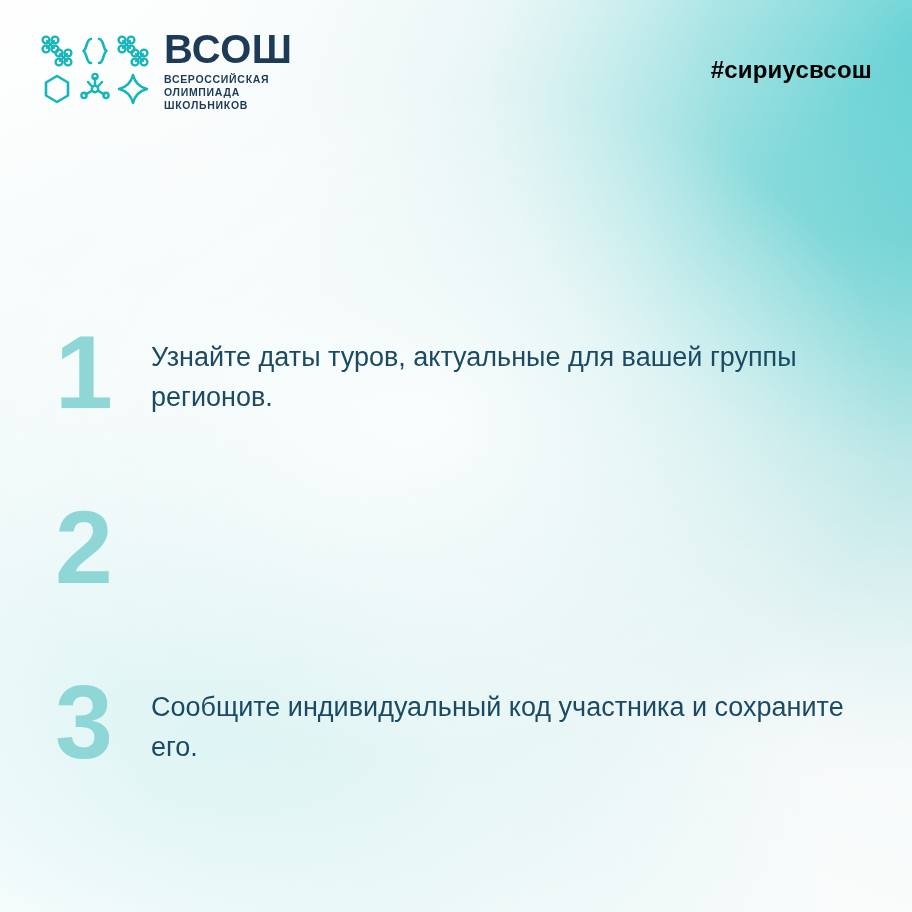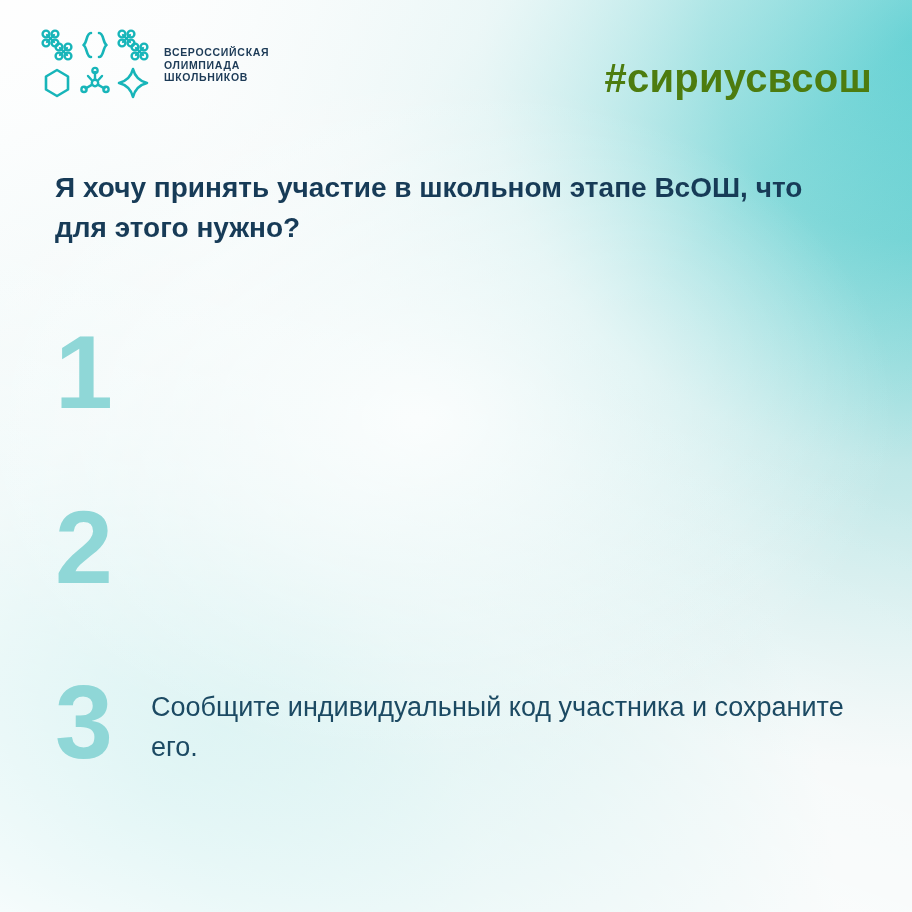--- a/index.html
+++ b/index.html
@@ -96,32 +96,33 @@
     padding-top: 2px;
   }
   .logo-title {
     font-size: 40px;
     font-weight: 700;
     letter-spacing: 0.5px;
     color: #1d3b57;
     line-height: 0.95;
   }
   .logo-sub {
+    margin-top: 5px;
     font-size: 10.5px;
     font-weight: 700;
     letter-spacing: 0.7px;
     color: #1d3b57;
     line-height: 1.22;
     text-transform: uppercase;
   }
 
   .hashtag {
-    font-size: 40px;
-    font-weight: 700;
-    color: #4d7c0f;
+    font-size: 24px;
+    font-weight: 700;
+    color: #000000;
     letter-spacing: 0.2px;
     margin-top: 28px;
   }
 
   
   .question {
     position: absolute;
     top: 168px;
     left: 55px;
     width: 790px;
@@ -232,36 +233,37 @@
             </svg>
           </span>
           <span>
             <svg viewBox="0 0 34 34" width="34" height="34" fill="none" stroke="currentColor" stroke-width="2.6" stroke-linejoin="round">
               <path d="M17 3 C19 11 23 15 31 17 C23 19 19 23 17 31 C15 23 11 19 3 17 C11 15 15 11 17 3 Z"></path>
             </svg>
           </span>
         </div>
 
         <div class="logo-text">
+          <div class="logo-title">ВСОШ</div>
           <div class="logo-sub">
             <div>ВСЕРОССИЙСКАЯ</div>
             <div>ОЛИМПИАДА</div>
             <div>ШКОЛЬНИКОВ</div>
           </div>
         </div>
       </div>
 
       <div class="hashtag">#сириусвсош</div>
     </div>
 
-    <div class="question">Я хочу принять участие в школьном этапе ВсОШ, что для этого нужно?</div>
 
     <div class="steps">
       <div class="step">
         <div class="step-num">1</div>
+        <div class="step-text">Узнайте даты туров, актуальные для вашей группы регионов.</div>
       </div>
       <div class="step">
         <div class="step-num">2</div>
       </div>
       <div class="step">
         <div class="step-num">3</div>
         <div class="step-text">Сообщите индивидуальный код участника и сохраните его.</div>
       </div>
     </div>
 

